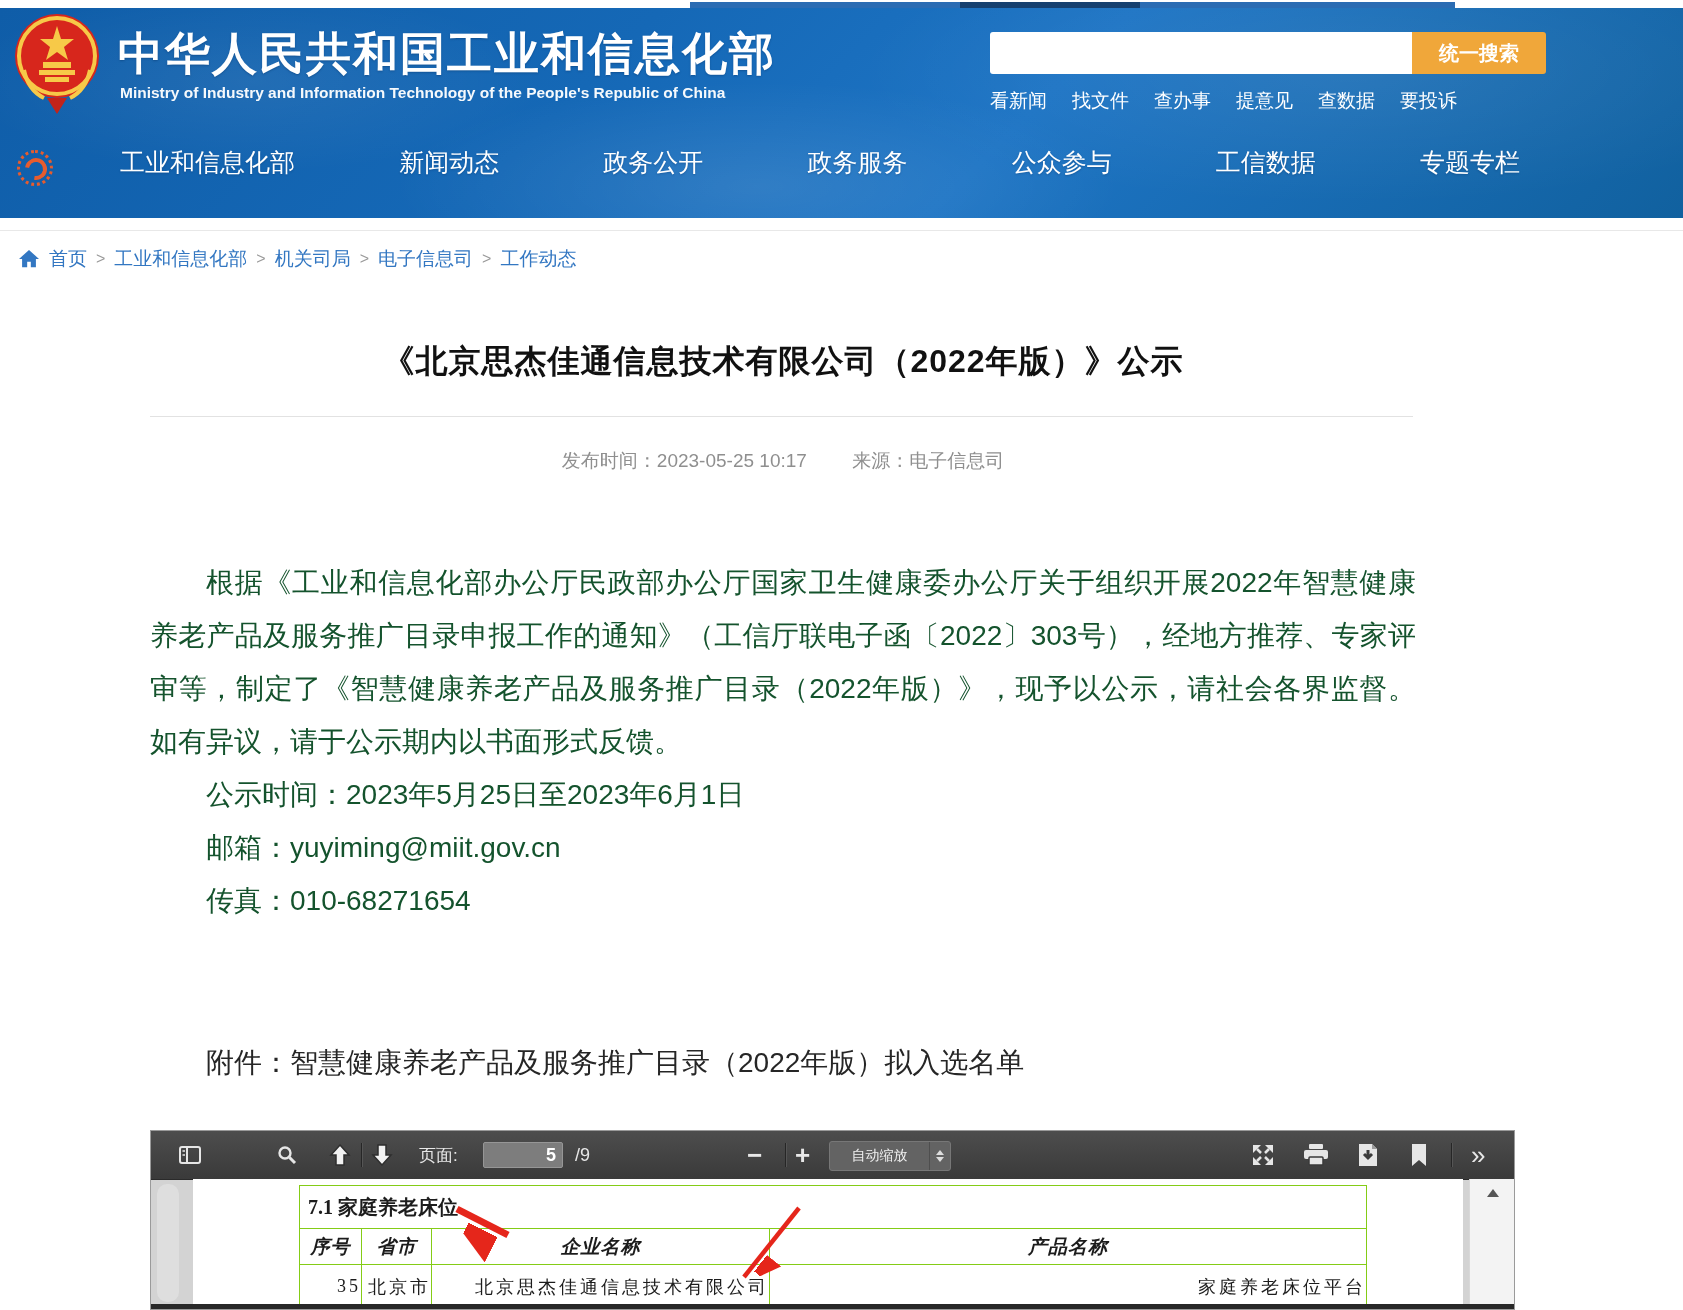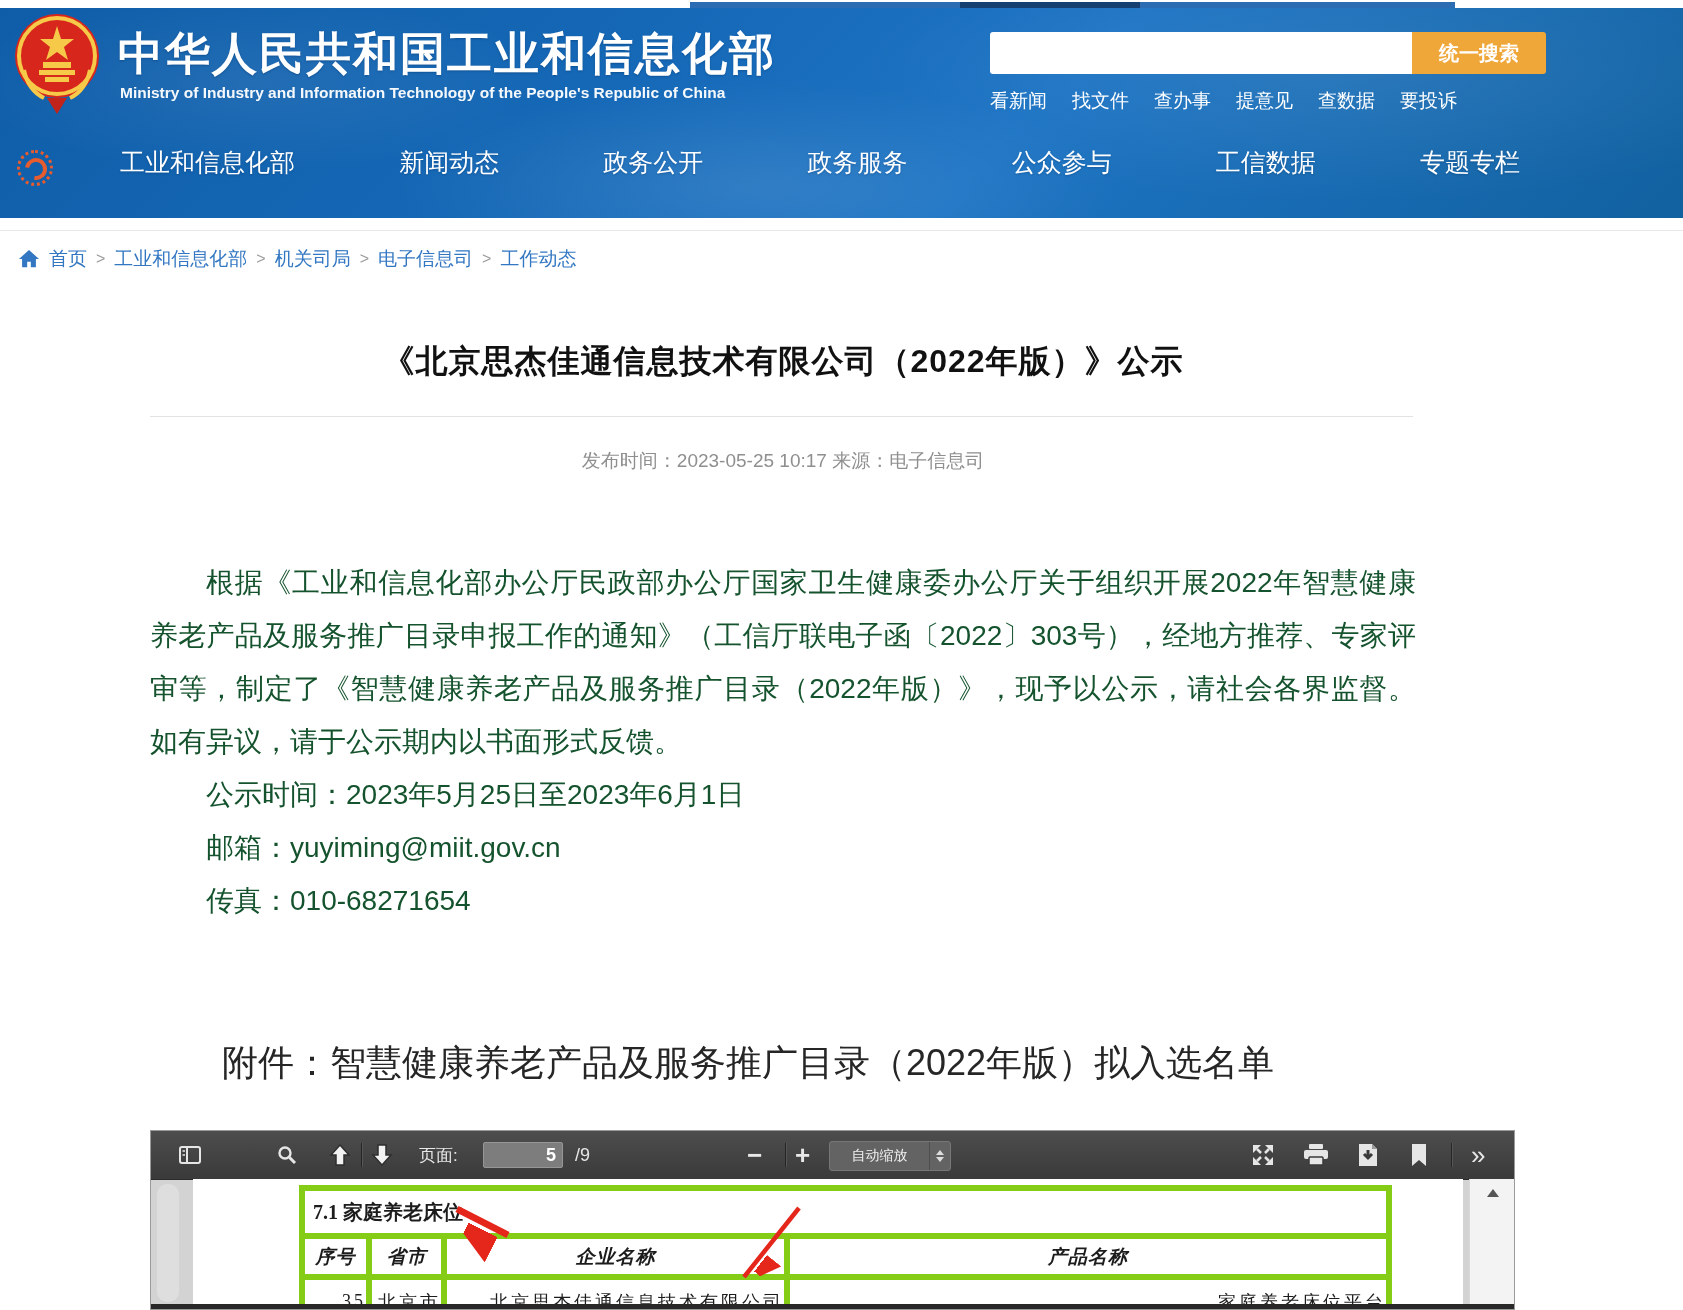--- a/index.html
+++ b/index.html
@@ -45,25 +45,25 @@
   .hdiv{left:0;top:230px;width:1683px;height:1px;background:#e8e8e8;}
   .crumb{left:18px;top:246px;display:flex;align-items:center;gap:9px;font-size:19px;}
   .crumb a{color:#3377c2;text-decoration:none;cursor:pointer;white-space:nowrap;}
   .crumb .sep{color:#9a9a9a;font-size:16px;}
 
   
   .art-title{left:150px;top:340px;width:1266px;text-align:center;color:#111;
     font-size:32px;font-weight:bold;letter-spacing:1px;}
   .t-div{left:150px;top:416px;width:1263px;height:1px;background:#e2e2e2;}
   .pubinfo{left:150px;top:448px;width:1266px;text-align:center;color:#8f8f8f;font-size:19px;}
-  .pubinfo b{font-weight:normal;margin:0 0;}
+  .pubinfo b{font-weight:normal;margin:0 20px;}
   .bodytext{left:150px;top:556px;width:1266px;color:#14532d;font-size:28px;line-height:53px;}
   .bodytext p{margin:0;text-indent:2em;text-align:justify;}
   .bodytext .ln{text-indent:2em;}
-  .attach{left:150px;top:1036px;width:1266px;color:#262626;font-size:36px;line-height:53px;text-indent:2em;}
+  .attach{left:150px;top:1036px;width:1266px;color:#262626;font-size:28px;line-height:53px;text-indent:2em;}
 
   
   .viewer{left:150px;top:1130px;width:1365px;height:180px;background:#d3d3d3;
     border:1px solid #9a9a9a;box-sizing:border-box;overflow:hidden;}
   .toolbar{position:absolute;left:0;top:0;width:100%;height:48px;
     background:linear-gradient(#4d4d4d,#3a3a3a);border-bottom:1px solid #2a2a2a;}
   .tb{position:absolute;top:0;height:48px;display:flex;align-items:center;color:#e8e8e8;}
   .tbsep{position:absolute;top:12px;width:1px;height:24px;background:#262626;border-right:1px solid #555;}
   .pageinput{width:80px;height:26px;background:#7d7d7d;border:1px solid #969696;border-radius:2px;
     color:#fff;font-size:18px;font-weight:bold;text-align:right;padding:0 6px;box-sizing:border-box;outline:0;}
@@ -73,21 +73,21 @@
   .zoomsel .zarr{width:20px;height:100%;border-left:1px solid #4e4e4e;display:flex;flex-direction:column;
     align-items:center;justify-content:center;gap:2px;}
   .tri{width:0;height:0;border-left:4px solid transparent;border-right:4px solid transparent;}
   .tri.up{border-bottom:5px solid #ddd;} .tri.down{border-top:5px solid #ddd;}
   .chev{font-size:26px;color:#e8e8e8;line-height:1;}
 
   .pdfpage{position:absolute;left:42px;top:48px;width:1270px;height:125px;background:#fff;}
   .leftbar{position:absolute;left:6px;top:53px;width:22px;height:118px;background:#dedede;border-radius:10px;}
   .pdftable{position:absolute;left:106px;top:6px;border-collapse:collapse;
     font-family:"Liberation Serif","DejaVu Serif",serif;color:#1c1c1c;}
-  .pdftable td,.pdftable th{border:6px solid #84cc16;padding:0;}
+  .pdftable td,.pdftable th{border:1px solid #84cc16;padding:0;}
   .sectrow td{height:42px;font-size:20px;font-weight:bold;text-align:left;padding-left:8px;}
   .hrow th{height:35px;font-size:19px;font-weight:bold;text-align:center;letter-spacing:1px;font-style:italic;}
   .drow td{height:43px;font-size:18px;text-align:right;letter-spacing:3px;}
   .scrollbar{position:absolute;left:1318px;top:48px;width:46px;height:125px;background:#f3f3f3;
     border-left:1px solid #d8d8d8;}
   .scrollbar .tri{margin:10px auto 0;border-left-width:6px;border-right-width:6px;
     border-bottom:8px solid #555;}
   .botstrip{position:absolute;left:0;top:173px;width:100%;height:7px;background:#282828;}
   .arrows{position:absolute;left:0;top:0;width:1365px;height:180px;pointer-events:none;}
 

